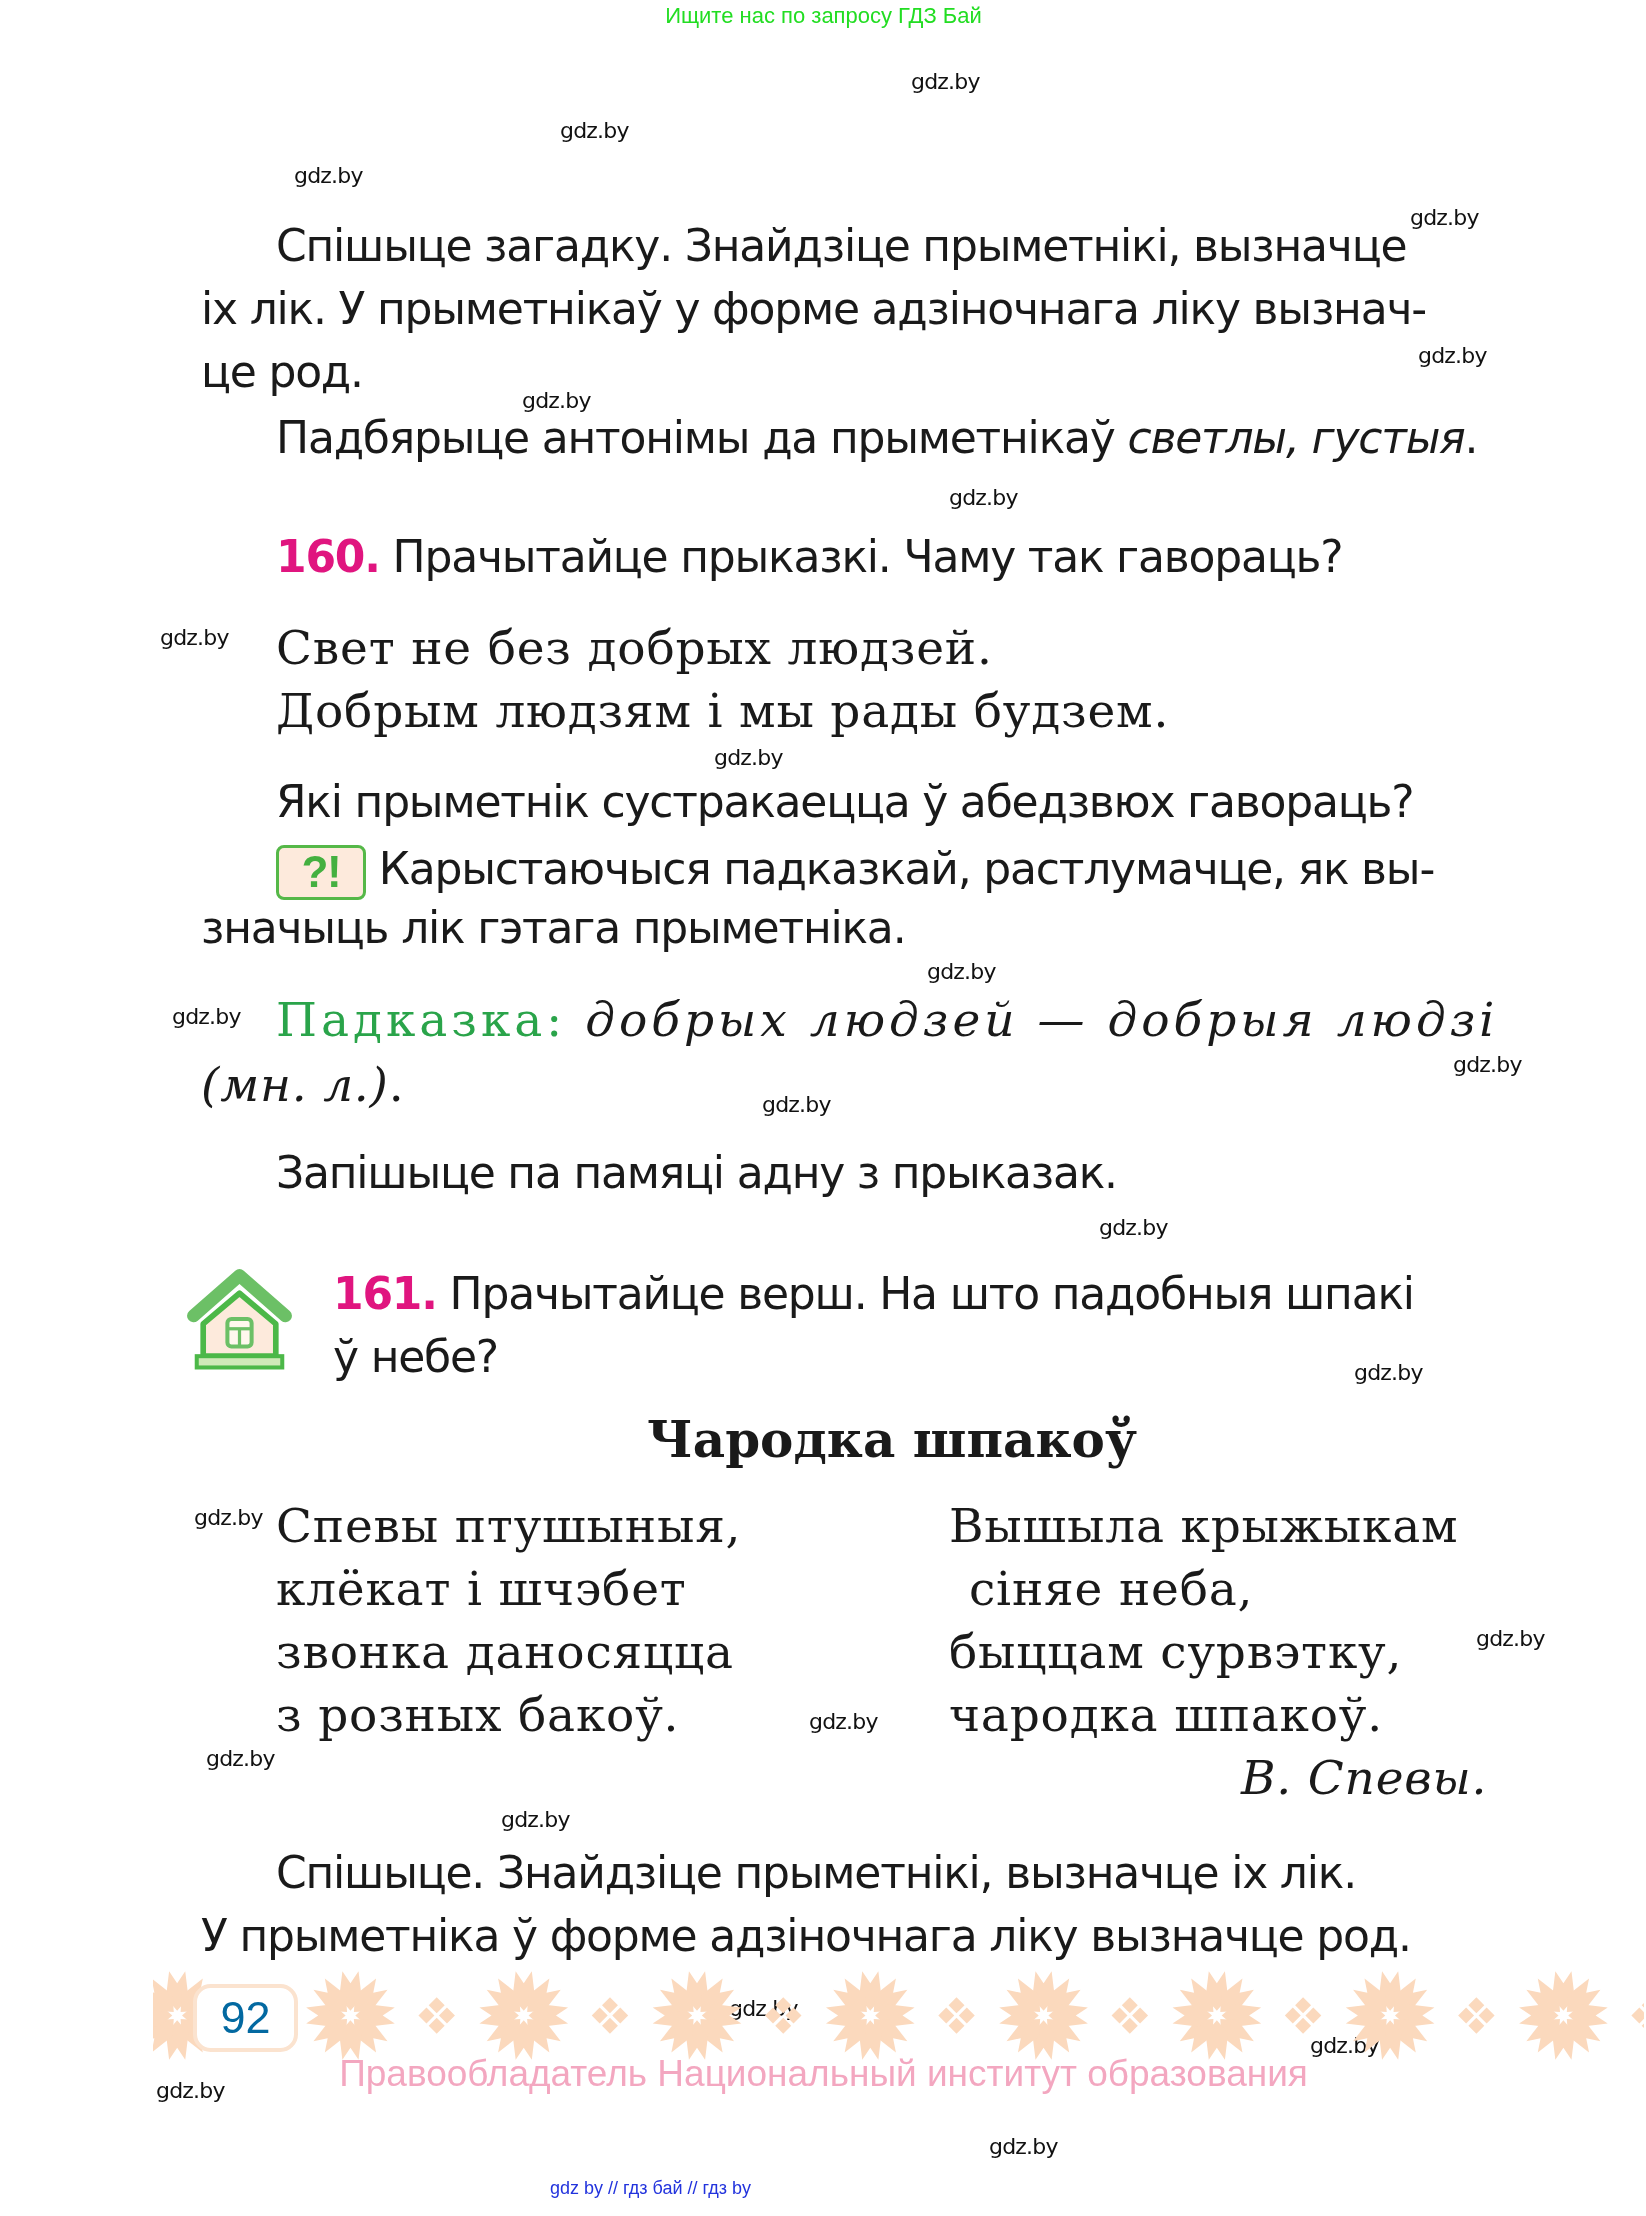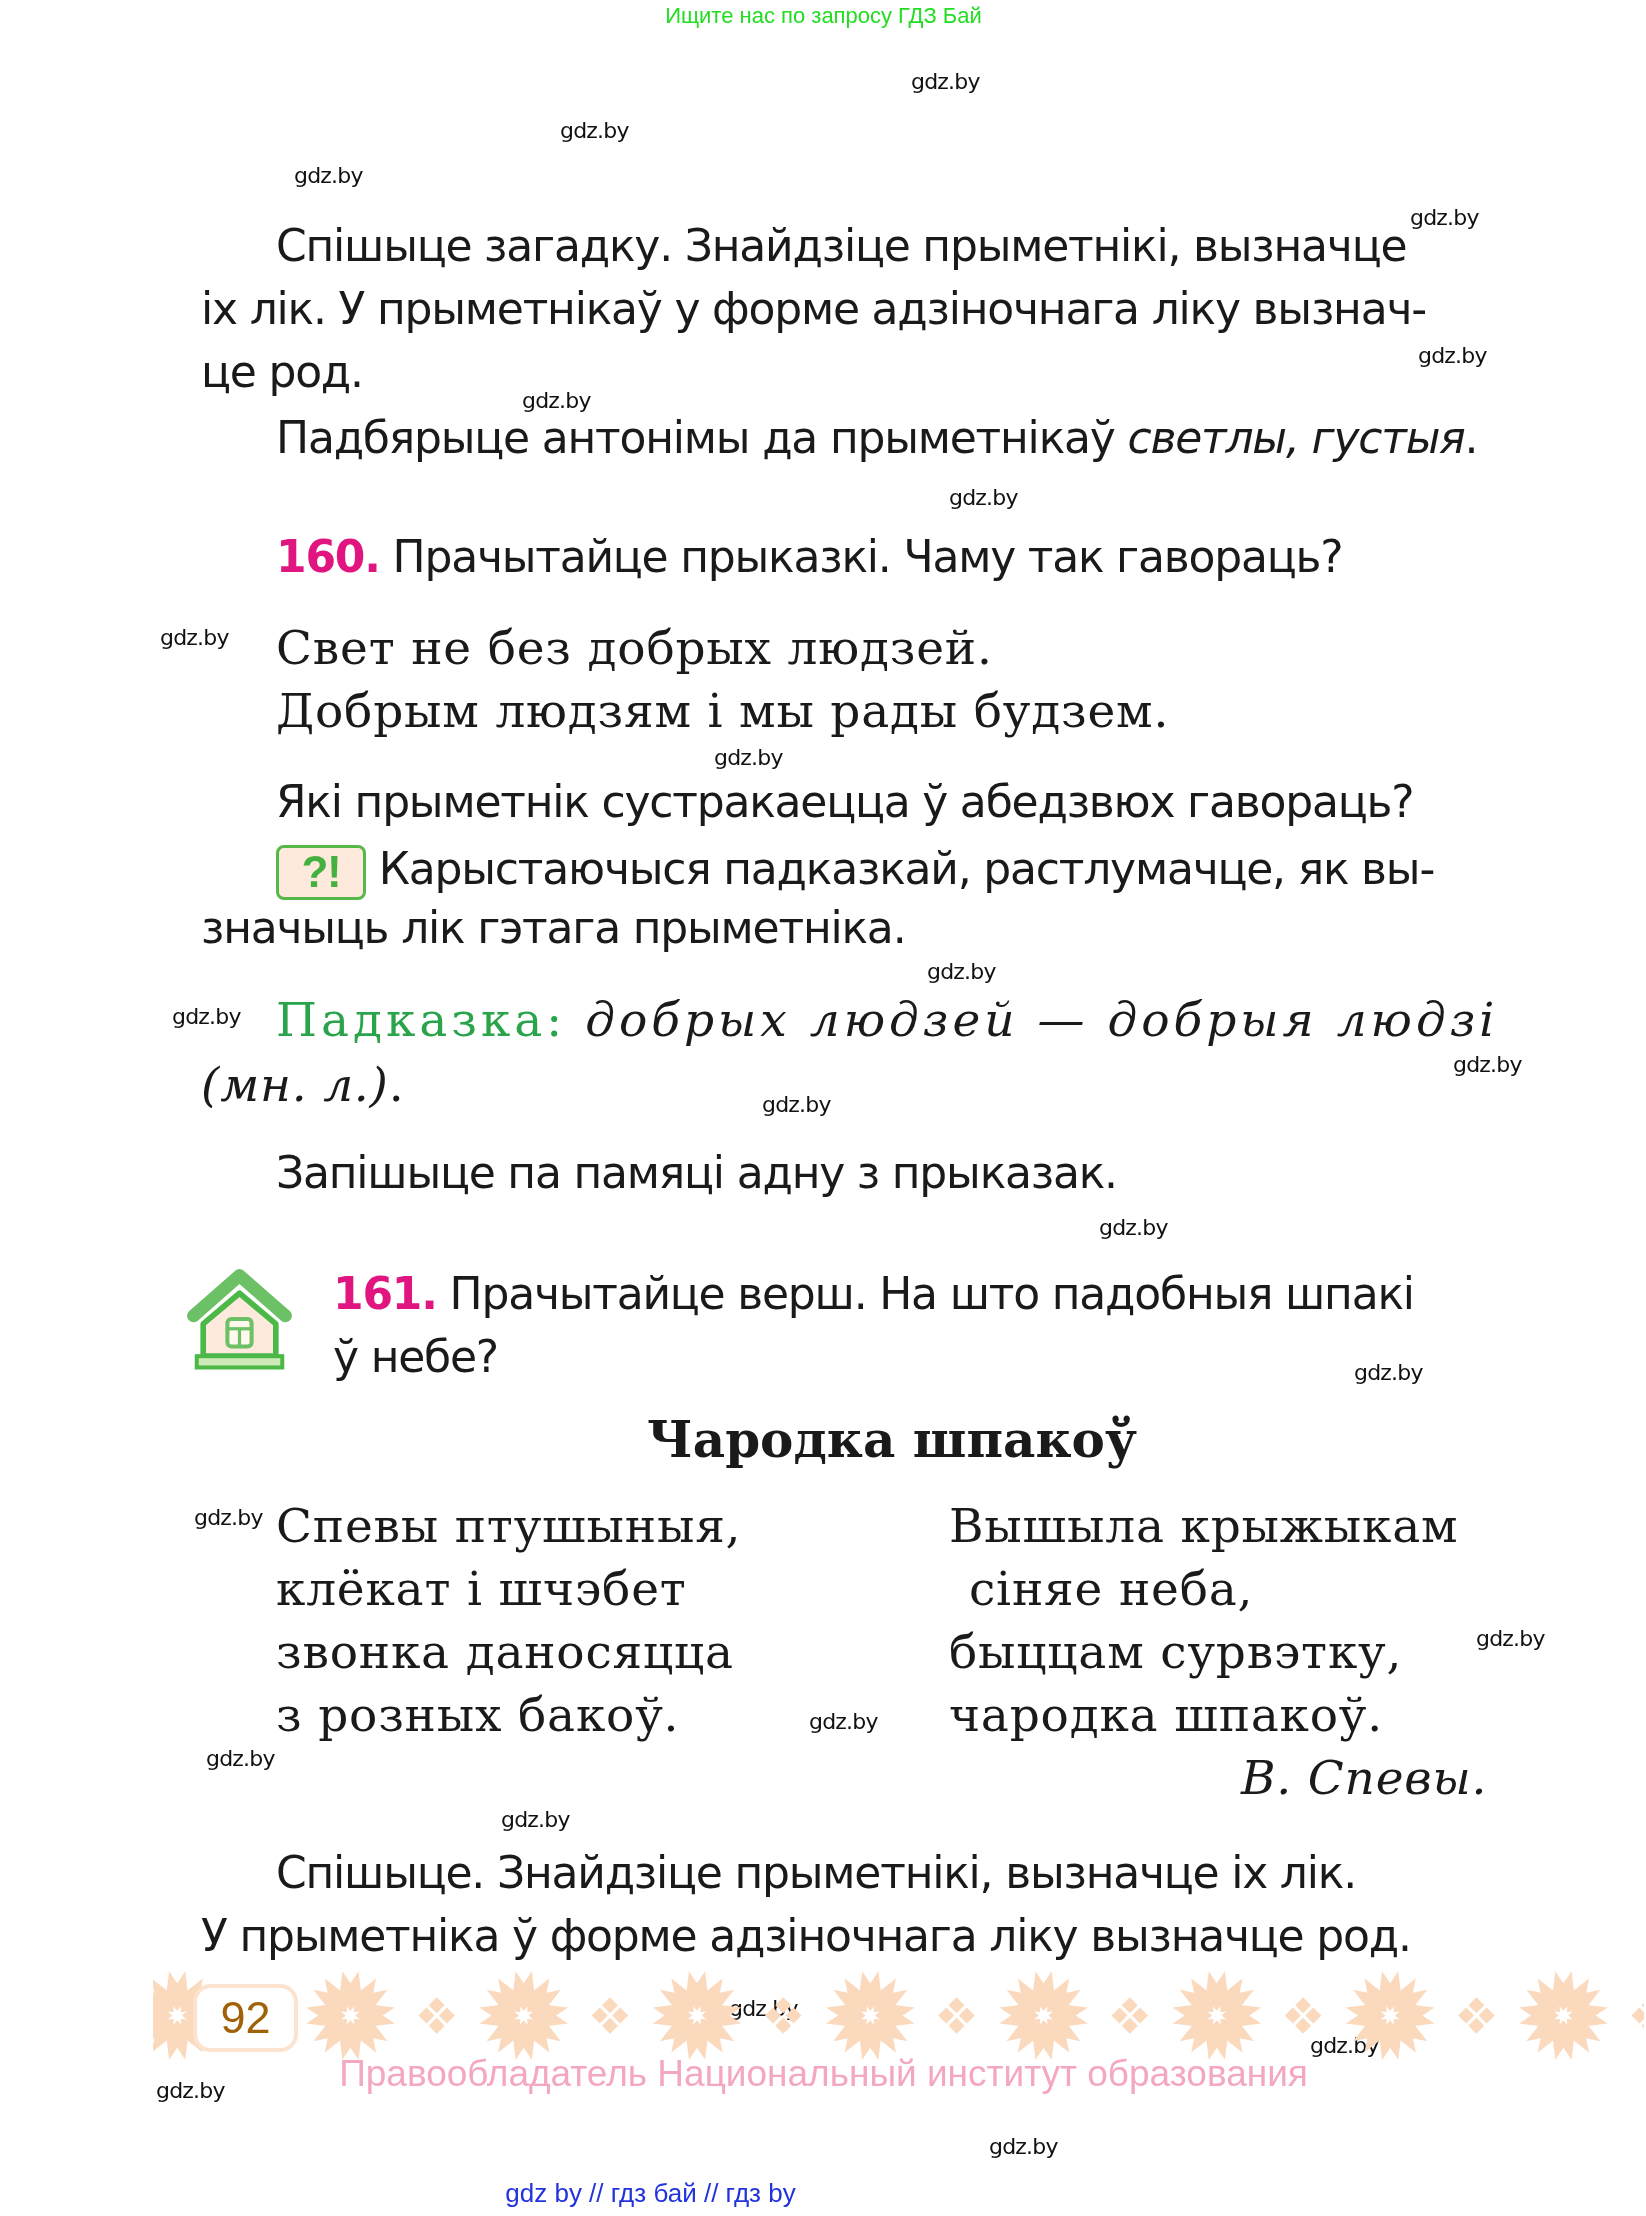--- a/index.html
+++ b/index.html
@@ -39,29 +39,29 @@
 
     .poem-title {
       font-family: "DejaVu Serif", serif; font-size: 50px; font-weight: bold;
       color: #1a1a1a; text-align: center; white-space: nowrap;
     }
 
     .ornament-band { left: 153px; top: 1967px; width: 1491px; height: 97px; }
     .page-num-box {
       left: 193px; top: 1984px; width: 105px; height: 68px; background: #fff;
       border: 4px solid #fbe3cf; border-radius: 17.7px; text-align: center;
-      font-family: "Liberation Sans", sans-serif; font-size: 45px; line-height: 60px; color: #a16207;
+      font-family: "Liberation Sans", sans-serif; font-size: 45px; line-height: 60px; color: #0369a1;
     }
     .copyright {
       left: 0; width: 1647px; top: 2045px; text-align: center;
       font-family: "Liberation Sans", sans-serif; font-size: 37px; color: #f3a7c0; margin-top: 8px;
     }
     .footer-links {
       left: 0; width: 1301px; top: 2178px; text-align: center;
-      font-family: "Liberation Sans", sans-serif; font-size: 26px; color: #2233dd;
+      font-family: "Liberation Sans", sans-serif; font-size: 18px; color: #2233dd;
     }
   </style>
 </head>
 <body>
 
 <div class="abs top-banner">Ищите нас по запросу ГДЗ Бай</div>
 
 <div id="wm-layer">
     <div class="abs wm" style="left: 911px; top: 69px;">gdz.by</div>
     <div class="abs wm" style="left: 560px; top: 118px;">gdz.by</div>

